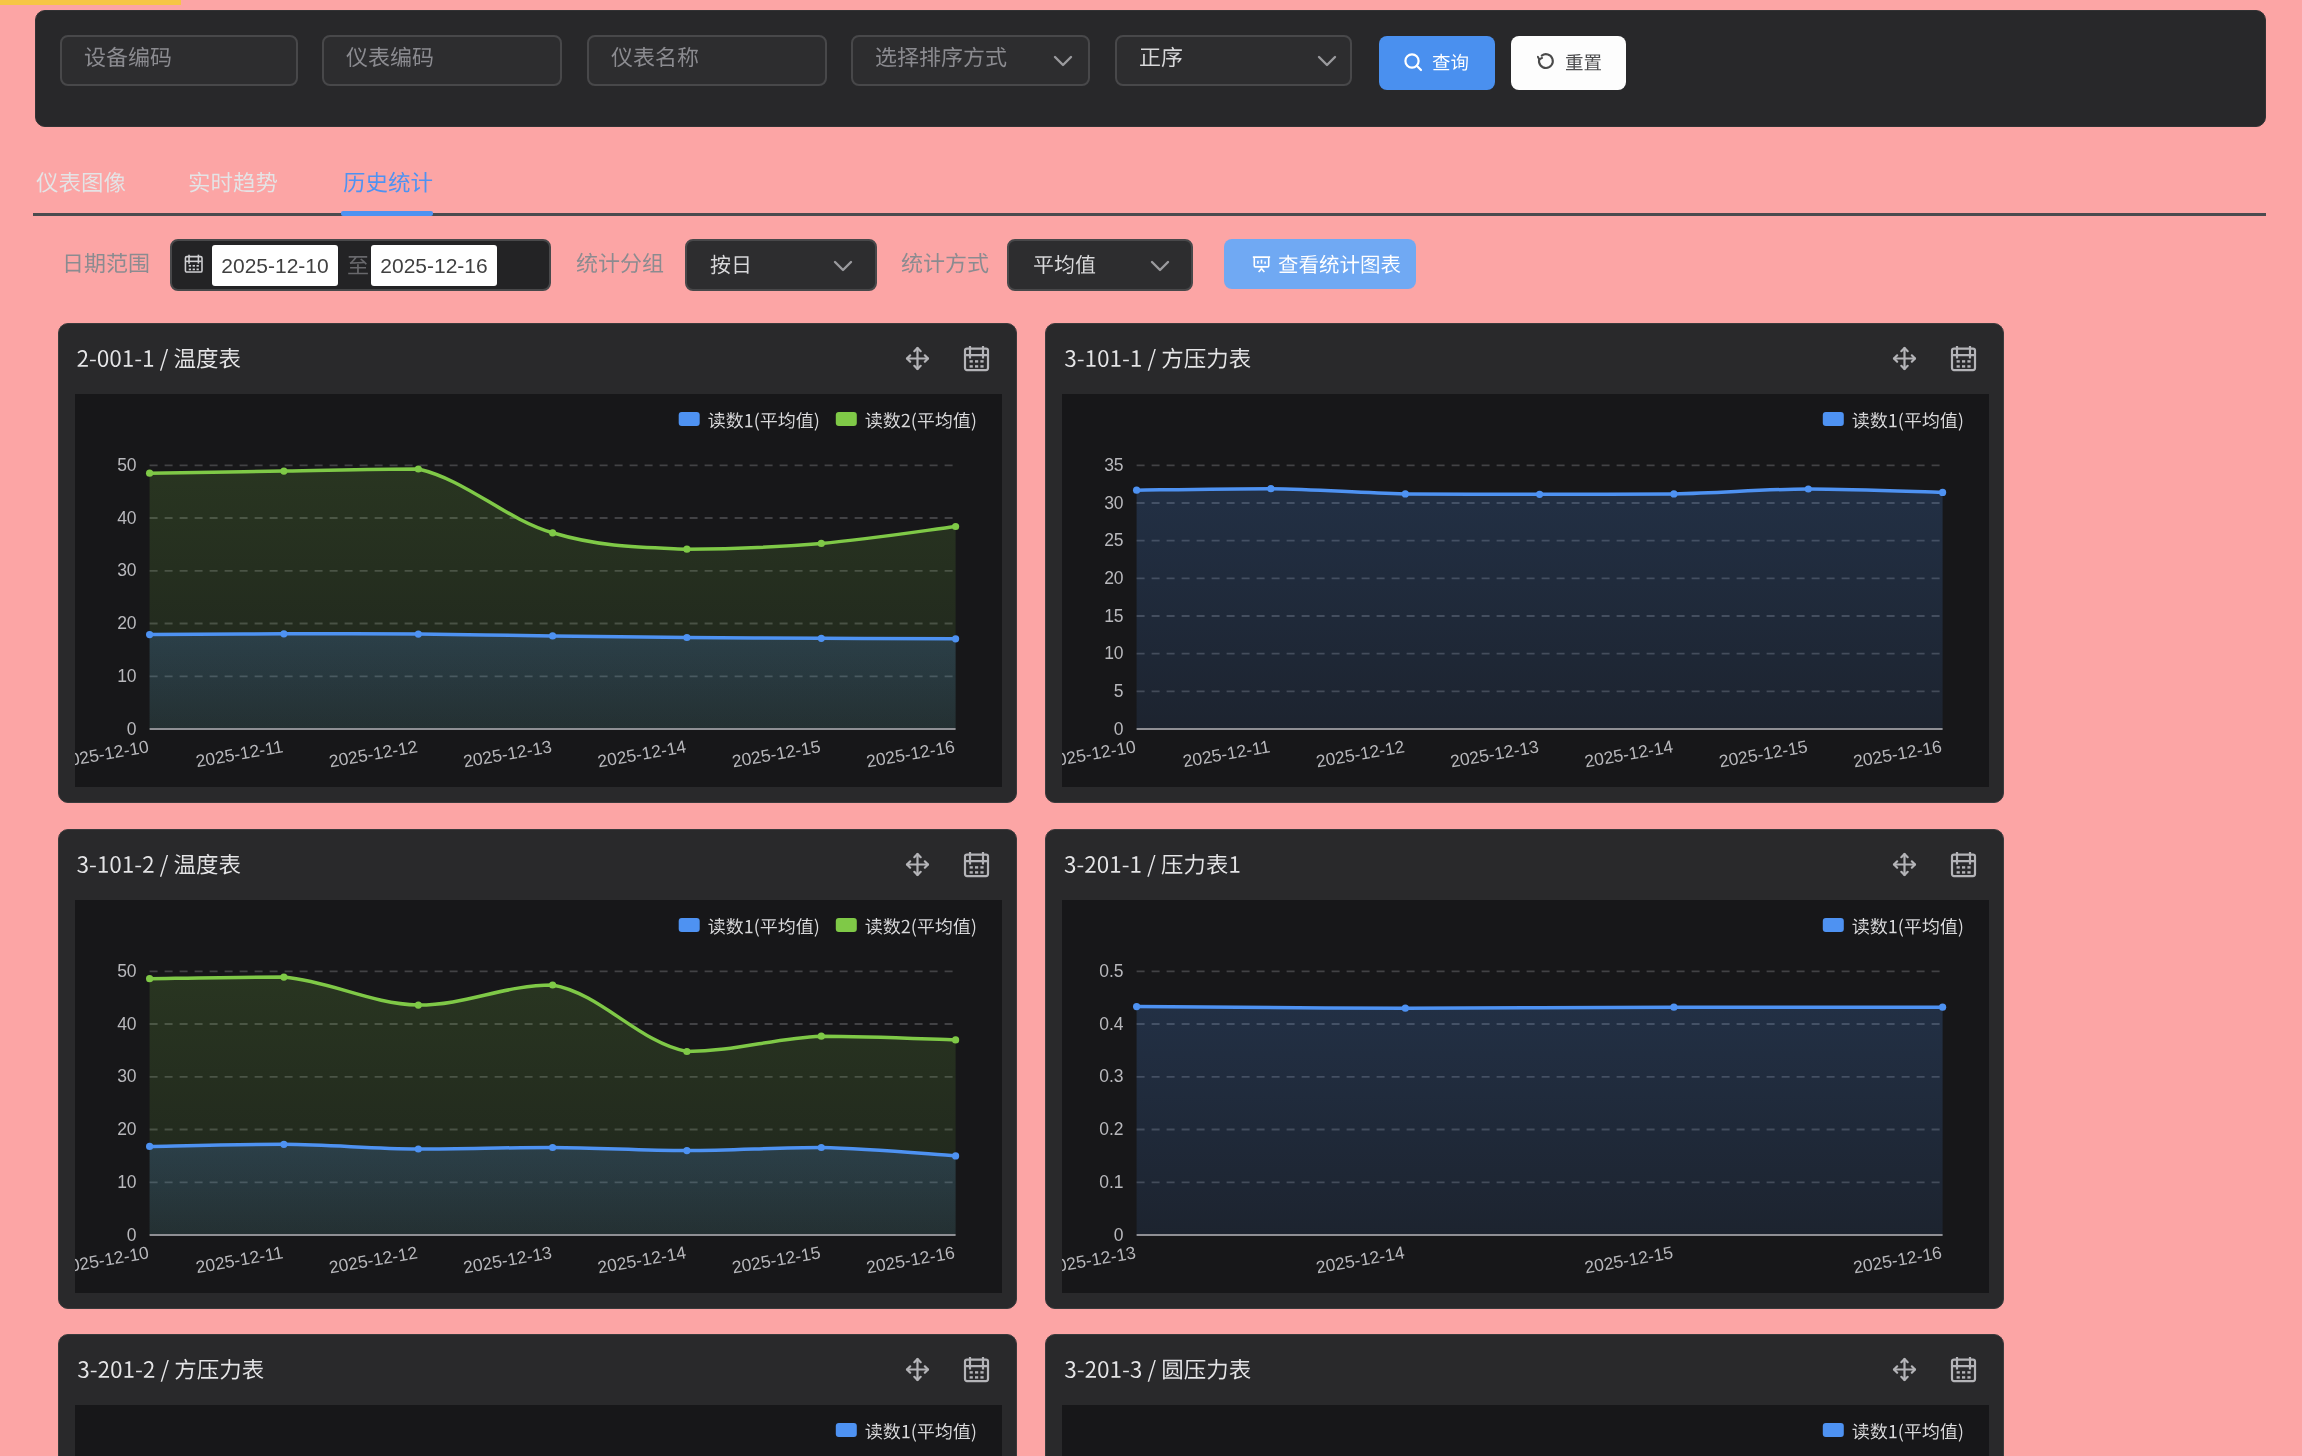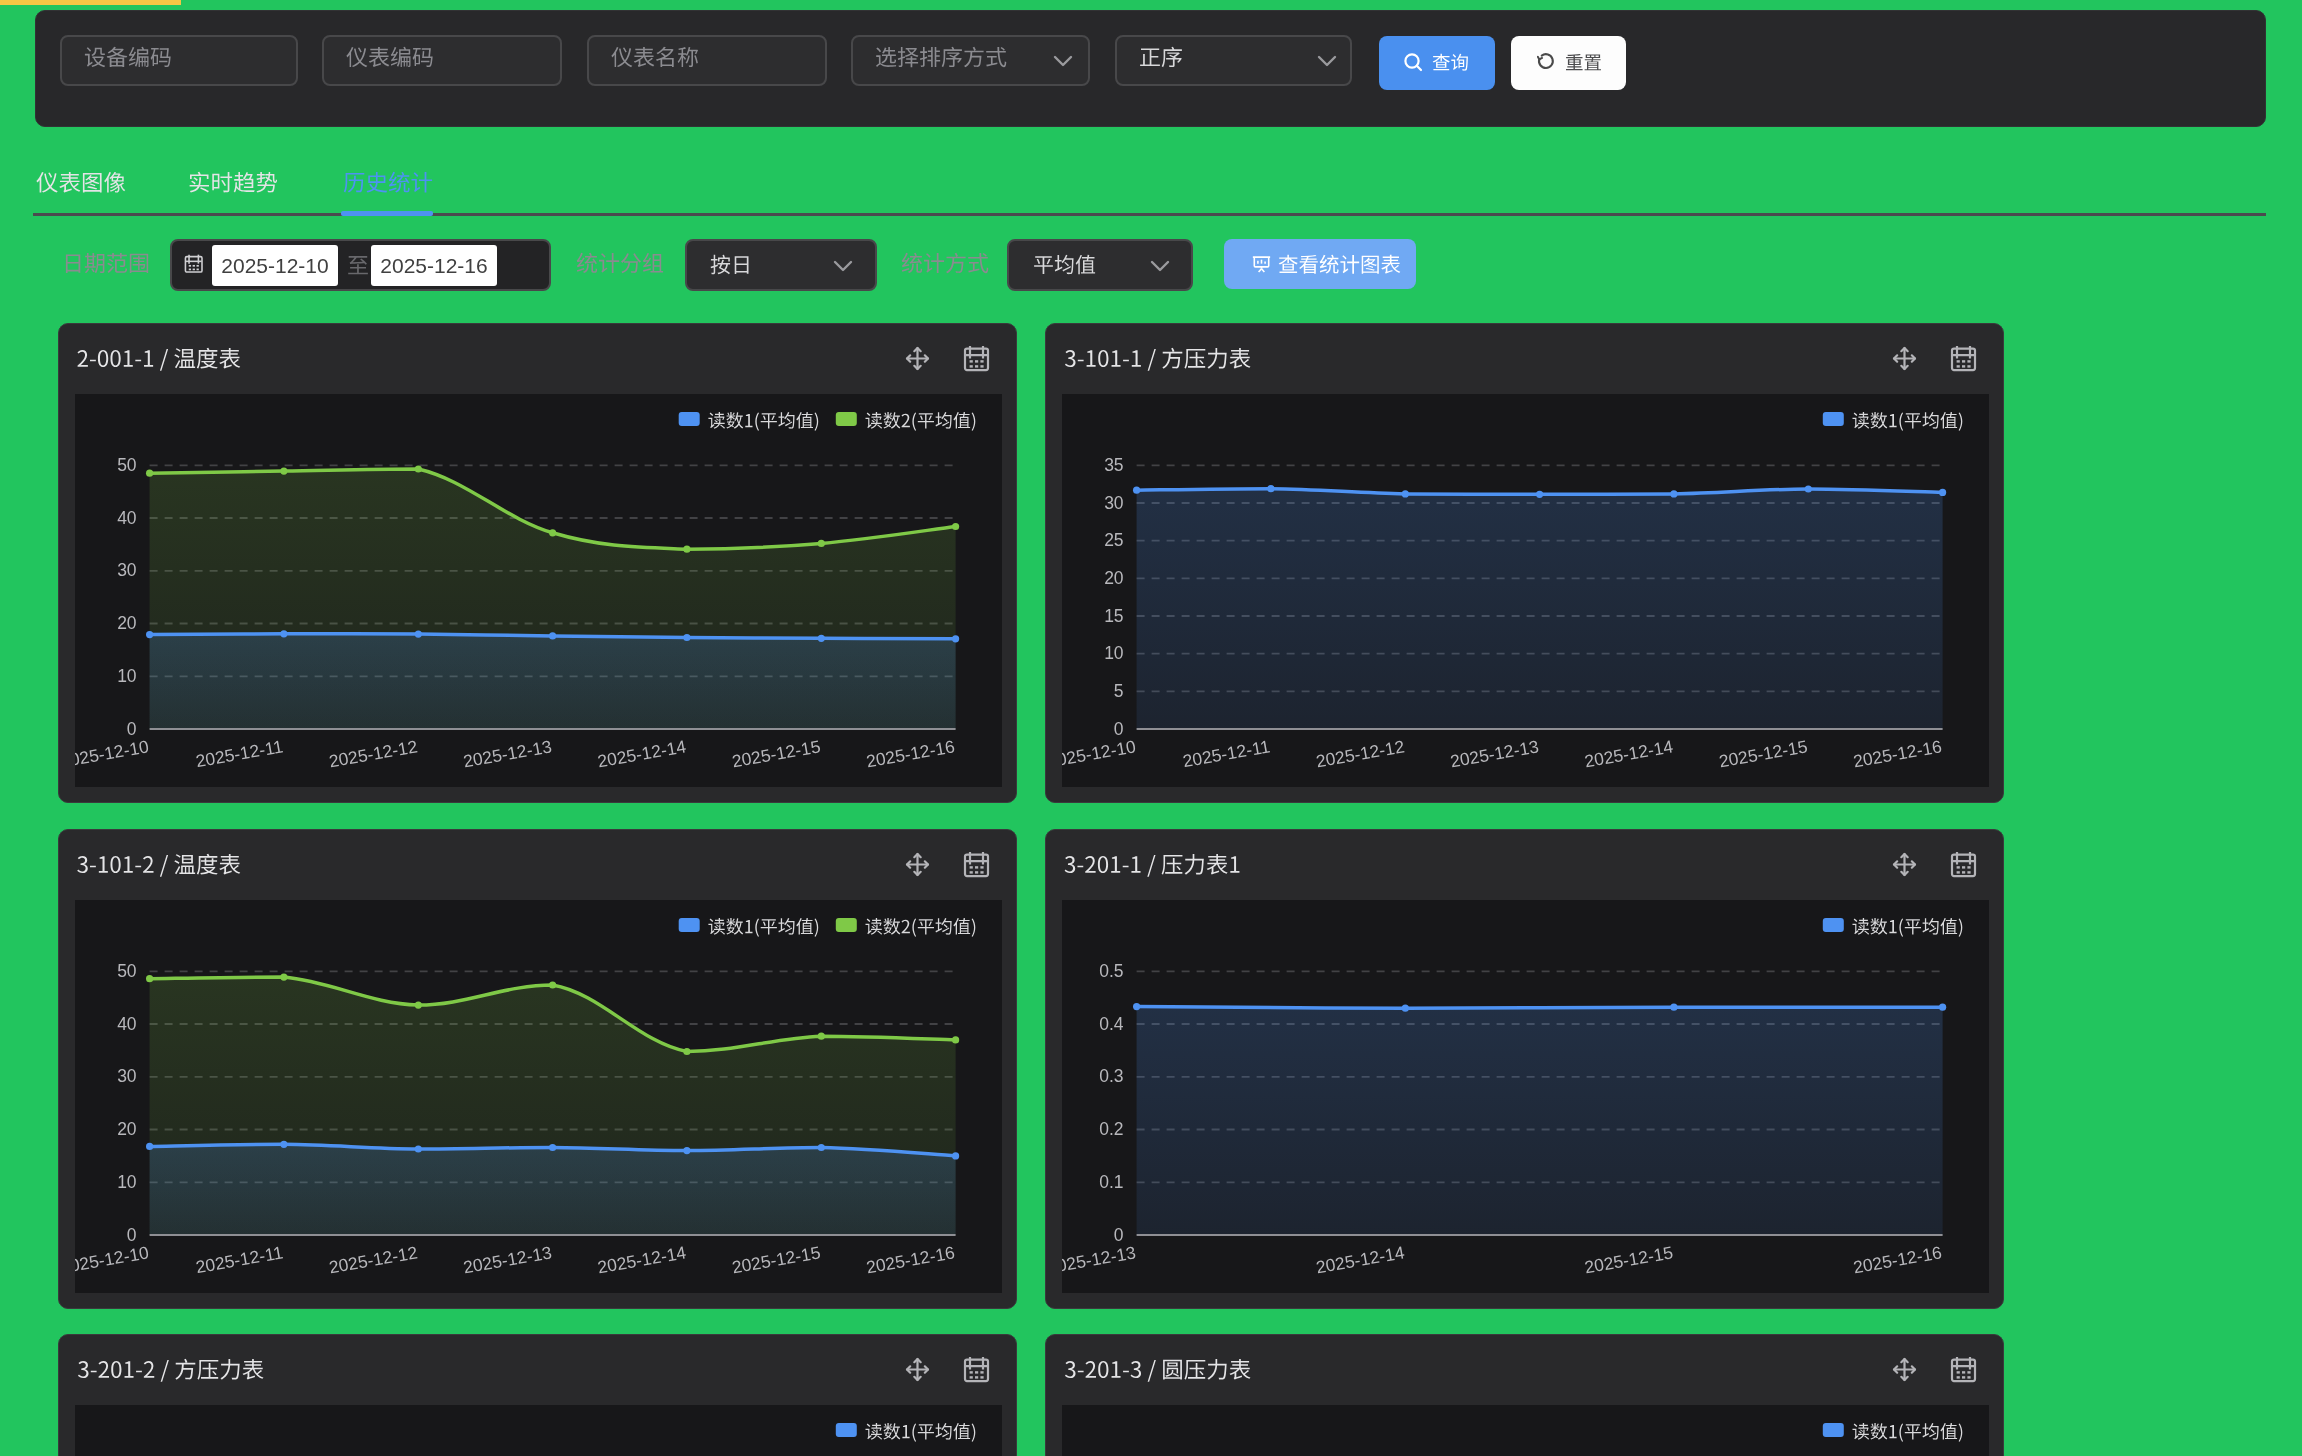--- a/index.html
+++ b/index.html
@@ -1,13 +1,13 @@
 <!DOCTYPE html>
 <html><head><meta charset="utf-8"><style>html,body{margin:0;padding:0;background:#1b1b1d;}*{box-sizing:border-box;}body{font-family:"Liberation Sans",sans-serif;}.abs{position:absolute;}</style></head><body>
-<div style="position:relative;width:2302px;height:1456px;overflow:hidden;background:#22c55e">
+<div style="position:relative;width:2302px;height:1456px;overflow:hidden;background:#fca5a5">
     <div class="abs" style="left:0;top:0;width:181px;height:5px;background:#f6c645"></div>
     <div class="abs" style="left:35px;top:10px;width:2231px;height:117px;background:#28282a;border-radius:10px;border:1px solid #323234"></div>
     <div class="abs" style="left:60px;top:35px;width:238px;height:51px;background:#2d2d2f;border:2px solid #48484a;border-radius:8px"></div>
     <svg style="position:absolute;left:84px;top:46px;" width="90" height="25" viewBox="0 0 90 25">
       <path fill="#8b8b90" d="M2.7 2.3C3.8 3.3 5.3 4.8 6.0 5.7L7.1 4.6C6.4 3.7 4.9 2.2 3.8 1.3ZM0.9 7.8V9.4H4.0V17.3C4.0 18.3 3.4 19.0 2.9 19.3C3.3 19.6 3.7 20.3 3.8 20.7C4.2 20.2 4.8 19.8 8.7 16.9C8.5 16.6 8.2 15.9 8.1 15.5L5.7 17.3V7.8ZM10.8 1.7V4.1C10.8 5.7 10.3 7.6 7.4 8.9C7.7 9.2 8.3 9.8 8.5 10.1C11.7 8.6 12.4 6.2 12.4 4.2V3.2H16.3V6.8C16.3 8.4 16.6 9.0 18.1 9.0C18.3 9.0 19.4 9.0 19.8 9.0C20.2 9.0 20.7 9.0 20.9 8.9C20.9 8.6 20.8 7.9 20.8 7.5C20.5 7.6 20.0 7.6 19.7 7.6C19.4 7.6 18.5 7.6 18.2 7.6C17.9 7.6 17.8 7.4 17.8 6.8V1.7ZM17.7 12.1C16.9 13.9 15.7 15.4 14.3 16.5C12.8 15.3 11.6 13.8 10.8 12.1ZM8.4 10.6V12.1H9.6L9.3 12.3C10.2 14.3 11.4 16.0 13.0 17.5C11.3 18.5 9.4 19.2 7.5 19.7C7.8 20.0 8.2 20.7 8.3 21.1C10.4 20.5 12.5 19.7 14.2 18.5C15.9 19.7 17.9 20.6 20.2 21.2C20.4 20.7 20.8 20.1 21.2 19.7C19.1 19.3 17.2 18.5 15.6 17.5C17.4 15.8 18.9 13.7 19.8 11.0L18.8 10.5L18.5 10.6Z M37.1 4.2C36.0 5.3 34.6 6.3 33.0 7.2C31.5 6.4 30.2 5.5 29.2 4.5L29.5 4.2ZM30.1 0.8C29.0 2.7 26.9 4.9 23.7 6.4C24.0 6.7 24.6 7.2 24.8 7.6C26.0 7.0 27.1 6.3 28.1 5.5C29.0 6.4 30.0 7.2 31.2 7.9C28.6 9.1 25.5 9.8 22.7 10.2C22.9 10.6 23.3 11.3 23.4 11.8C26.6 11.3 30.0 10.3 33.0 8.9C35.7 10.2 39.0 11.0 42.4 11.5C42.6 11.0 43.0 10.3 43.4 10.0C40.3 9.6 37.3 9.0 34.7 7.9C36.8 6.7 38.6 5.2 39.8 3.4L38.7 2.7L38.4 2.8H30.8C31.2 2.2 31.6 1.7 31.9 1.2ZM27.5 16.5H32.1V19.0H27.5ZM27.5 15.2V13.0H32.1V15.2ZM38.4 16.5V19.0H33.8V16.5ZM38.4 15.2H33.8V13.0H38.4ZM25.7 11.5V21.1H27.5V20.4H38.4V21.1H40.2V11.5Z M44.9 18.2 45.3 19.7C47.1 19.0 49.4 18.0 51.6 17.1L51.3 15.8C48.9 16.7 46.5 17.6 44.9 18.2ZM45.3 10.1C45.6 9.9 46.2 9.8 48.5 9.5C47.7 10.9 46.9 12.0 46.6 12.4C45.9 13.2 45.5 13.8 45.0 13.9C45.2 14.3 45.4 15.0 45.5 15.4C45.9 15.1 46.6 14.9 51.5 13.8C51.4 13.4 51.3 12.8 51.3 12.4L47.7 13.2C49.2 11.1 50.8 8.7 52.0 6.2L50.7 5.5C50.3 6.3 49.8 7.2 49.4 8.0L46.9 8.2C48.2 6.3 49.4 3.8 50.3 1.4L48.7 0.9C47.9 3.5 46.5 6.4 46.0 7.2C45.6 7.9 45.2 8.4 44.8 8.6C45.0 9.0 45.3 9.7 45.3 10.1ZM57.7 11.7V14.9H55.9V11.7ZM58.9 11.7H60.4V14.9H58.9ZM54.6 10.3V20.9H55.9V16.2H57.7V20.4H58.9V16.2H60.4V20.4H61.5V16.2H63.2V19.5C63.2 19.7 63.1 19.7 62.9 19.7C62.8 19.7 62.4 19.7 61.9 19.7C62.1 20.1 62.2 20.6 62.3 21.0C63.1 21.0 63.6 20.9 64.0 20.7C64.4 20.5 64.5 20.1 64.5 19.5V10.3L63.2 10.3ZM61.5 11.7H63.2V14.9H61.5ZM57.3 1.2C57.7 1.8 58.0 2.6 58.3 3.3H53.1V8.0C53.1 11.4 52.9 16.3 50.9 19.8C51.2 20.0 51.9 20.5 52.2 20.7C54.2 17.2 54.6 12.0 54.6 8.4H64.2V3.3H60.0C59.8 2.5 59.3 1.5 58.9 0.7ZM54.6 4.7H62.7V7.0H54.6Z M75.0 14.8V16.3H83.4V14.8ZM76.8 5.1C76.6 7.2 76.4 10.2 76.1 11.9H76.5L85.0 12.0C84.6 16.8 84.1 18.7 83.5 19.3C83.3 19.5 83.1 19.6 82.7 19.6C82.3 19.6 81.3 19.6 80.2 19.4C80.5 19.9 80.7 20.5 80.7 21.0C81.8 21.0 82.8 21.0 83.3 21.0C84.0 20.9 84.4 20.8 84.8 20.3C85.6 19.5 86.1 17.2 86.6 11.3C86.7 11.0 86.7 10.5 86.7 10.5H84.0C84.3 7.8 84.7 4.5 84.8 2.2L83.7 2.1L83.4 2.2H75.7V3.7H83.1C82.9 5.6 82.7 8.3 82.4 10.5H77.8C78.0 8.9 78.2 6.8 78.3 5.2ZM67.1 2.0V3.6H69.8C69.2 6.9 68.2 10.1 66.6 12.1C66.9 12.6 67.3 13.5 67.4 13.9C67.8 13.4 68.2 12.8 68.6 12.1V20.1H70.0V18.3H74.0V8.8H70.0C70.6 7.2 71.0 5.4 71.4 3.6H74.7V2.0ZM70.0 10.3H72.6V16.9H70.0Z"></path>
     </svg>
     <div class="abs" style="left:322px;top:35px;width:240px;height:51px;background:#2d2d2f;border:2px solid #48484a;border-radius:8px"></div>
     <svg style="position:absolute;left:346px;top:46px;" width="90" height="25" viewBox="0 0 90 25">
       <path fill="#8b8b90" d="M11.9 2.0C12.9 3.5 13.9 5.4 14.4 6.6L15.8 5.8C15.3 4.6 14.2 2.8 13.2 1.4ZM18.4 2.2C17.6 6.9 16.4 11.0 13.9 14.2C11.7 11.2 10.4 7.2 9.6 2.5L8.0 2.7C8.9 7.9 10.4 12.3 12.8 15.6C11.0 17.3 8.8 18.8 6.0 19.9C6.3 20.2 6.8 20.8 7.0 21.1C9.8 20.0 12.0 18.6 13.8 16.8C15.4 18.7 17.5 20.2 20.1 21.2C20.3 20.7 20.9 20.1 21.3 19.7C18.7 18.8 16.6 17.4 14.9 15.5C17.8 12.0 19.2 7.6 20.1 2.4ZM5.9 1.0C4.6 4.3 2.6 7.6 0.4 9.7C0.7 10.1 1.2 11.0 1.3 11.4C2.1 10.6 2.9 9.7 3.6 8.7V21.1H5.1V6.2C6.0 4.7 6.8 3.1 7.4 1.4Z M27.5 21.1C28.1 20.8 28.9 20.5 35.0 18.5C34.9 18.2 34.8 17.5 34.7 17.1L29.4 18.7V13.8C30.7 12.9 31.9 11.9 32.8 10.9C34.5 15.5 37.6 18.9 42.2 20.4C42.4 19.9 42.9 19.3 43.3 18.9C41.1 18.3 39.2 17.2 37.7 15.8C39.1 14.9 40.7 13.8 42.0 12.7L40.6 11.7C39.6 12.7 38.1 13.9 36.8 14.8C35.8 13.7 35.0 12.3 34.5 10.9H42.5V9.5H33.8V7.5H40.9V6.1H33.8V4.3H41.8V2.8H33.8V0.9H32.1V2.8H24.3V4.3H32.1V6.1H25.4V7.5H32.1V9.5H23.4V10.9H30.7C28.6 12.8 25.5 14.5 22.8 15.3C23.1 15.7 23.6 16.3 23.9 16.7C25.1 16.2 26.4 15.6 27.7 14.9V18.1C27.7 19.0 27.2 19.4 26.8 19.6C27.1 20.0 27.4 20.7 27.5 21.1Z M44.9 18.2 45.3 19.7C47.1 19.0 49.4 18.0 51.6 17.1L51.3 15.8C48.9 16.7 46.5 17.6 44.9 18.2ZM45.3 10.1C45.6 9.9 46.2 9.8 48.5 9.5C47.7 10.9 46.9 12.0 46.6 12.4C45.9 13.2 45.5 13.8 45.0 13.9C45.2 14.3 45.4 15.0 45.5 15.4C45.9 15.1 46.6 14.9 51.5 13.8C51.4 13.4 51.3 12.8 51.3 12.4L47.7 13.2C49.2 11.1 50.8 8.7 52.0 6.2L50.7 5.5C50.3 6.3 49.8 7.2 49.4 8.0L46.9 8.2C48.2 6.3 49.4 3.8 50.3 1.4L48.7 0.9C47.9 3.5 46.5 6.4 46.0 7.2C45.6 7.9 45.2 8.4 44.8 8.6C45.0 9.0 45.3 9.7 45.3 10.1ZM57.7 11.7V14.9H55.9V11.7ZM58.9 11.7H60.4V14.9H58.9ZM54.6 10.3V20.9H55.9V16.2H57.7V20.4H58.9V16.2H60.4V20.4H61.5V16.2H63.2V19.5C63.2 19.7 63.1 19.7 62.9 19.7C62.8 19.7 62.4 19.7 61.9 19.7C62.1 20.1 62.2 20.6 62.3 21.0C63.1 21.0 63.6 20.9 64.0 20.7C64.4 20.5 64.5 20.1 64.5 19.5V10.3L63.2 10.3ZM61.5 11.7H63.2V14.9H61.5ZM57.3 1.2C57.7 1.8 58.0 2.6 58.3 3.3H53.1V8.0C53.1 11.4 52.9 16.3 50.9 19.8C51.2 20.0 51.9 20.5 52.2 20.7C54.2 17.2 54.6 12.0 54.6 8.4H64.2V3.3H60.0C59.8 2.5 59.3 1.5 58.9 0.7ZM54.6 4.7H62.7V7.0H54.6Z M75.0 14.8V16.3H83.4V14.8ZM76.8 5.1C76.6 7.2 76.4 10.2 76.1 11.9H76.5L85.0 12.0C84.6 16.8 84.1 18.7 83.5 19.3C83.3 19.5 83.1 19.6 82.7 19.6C82.3 19.6 81.3 19.6 80.2 19.4C80.5 19.9 80.7 20.5 80.7 21.0C81.8 21.0 82.8 21.0 83.3 21.0C84.0 20.9 84.4 20.8 84.8 20.3C85.6 19.5 86.1 17.2 86.6 11.3C86.7 11.0 86.7 10.5 86.7 10.5H84.0C84.3 7.8 84.7 4.5 84.8 2.2L83.7 2.1L83.4 2.2H75.7V3.7H83.1C82.9 5.6 82.7 8.3 82.4 10.5H77.8C78.0 8.9 78.2 6.8 78.3 5.2ZM67.1 2.0V3.6H69.8C69.2 6.9 68.2 10.1 66.6 12.1C66.9 12.6 67.3 13.5 67.4 13.9C67.8 13.4 68.2 12.8 68.6 12.1V20.1H70.0V18.3H74.0V8.8H70.0C70.6 7.2 71.0 5.4 71.4 3.6H74.7V2.0ZM70.0 10.3H72.6V16.9H70.0Z"></path>
     </svg>

